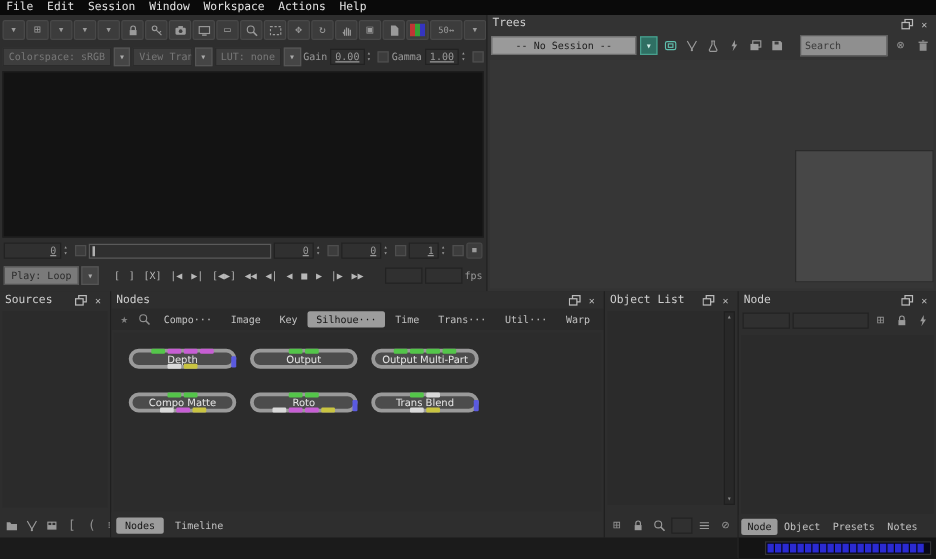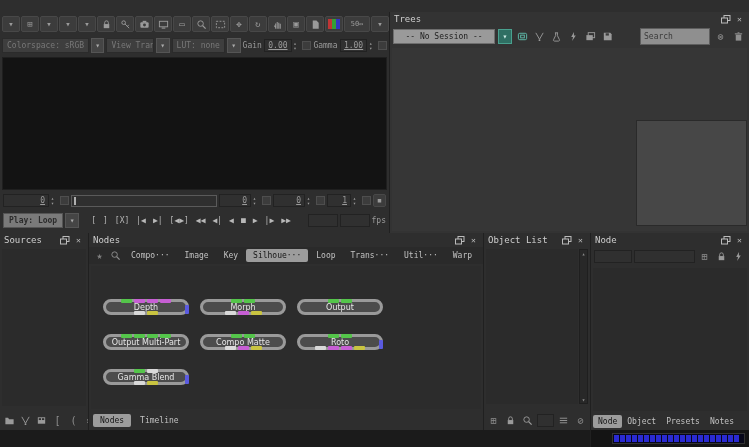--- a/index.html
+++ b/index.html
@@ -38,48 +38,48 @@
   
   .viewer{position:absolute;left:0;top:12px;width:389px;height:221px;background:#2e2e2e;}
   .vtoolbar1{display:flex;gap:1px;align-items:center;padding:3px 2px;height:24px;}
   .vtoolbar2{display:flex;gap:2px;align-items:center;padding:0 2px;height:19px;}
   .canvas{position:absolute;left:2px;top:45px;width:385px;height:133px;background:#131313;border:1px solid #1f1f1f;}
   .framerow{position:absolute;left:0;top:180px;width:389px;height:17px;display:flex;gap:2px;align-items:center;padding:0 3px;}
   .slider{flex:1;height:12px;background:#2f2f2f;border:1px solid #5a5a5a;position:relative;}
   .slider-cursor{position:absolute;left:2px;top:1px;width:2px;height:8px;background:#b0b0b0;}
   .transport{position:absolute;left:0;top:198px;width:389px;height:20px;display:flex;gap:2px;align-items:center;padding:0 3px;}
   .dropdown-gray{background:#7a7a7a;border:1px solid #555;color:#2c2c2c;height:15px;
-                 display:inline-flex;align-items:center;padding:0 5px;font-size:8px;white-space:nowrap;font-weight:bold;}
+                 display:inline-flex;align-items:center;padding:0 5px;font-size:8px;white-space:nowrap;}
   .tbtn{color:#b8b8b8;font-size:8px;padding:0 2px;white-space:nowrap;}
 
   
   .trees{position:absolute;left:389px;top:12px;width:360px;height:221px;background:#333;border-left:1px solid #202020;}
   .trees-toolbar{display:flex;gap:3px;align-items:center;padding:2px 3px;height:20px;}
-  .session-dd{background:#9a9a9a;border:1px solid #6e6e6e;color:#1c1c1c;height:15px;width:102px;
+  .session-dd{background:#9a9a9a;border:1px solid #6e6e6e;color:#1c1c1c;height:15px;width:116px;
               display:inline-flex;align-items:center;justify-content:center;font-size:8px;}
   .search{width:70px;height:17px;background:#8f8f8f;border:1px solid #5e5e5e;color:#222;
           font-size:8px;padding:0 3px;font-family:"DejaVu Sans Mono",monospace;}
   .search::placeholder{color:#3a3a3a;opacity:1;}
   .trees-content{position:absolute;left:2px;top:36px;right:2px;bottom:2px;background:#363636;}
   .trees-rect{position:absolute;right:0;top:72px;width:111px;height:106px;background:#474747;border:1px solid #2a2a2a;}
 
   
   .sources{position:absolute;left:0;top:233px;width:88px;height:197px;background:#2e2e2e;}
   .sources-content{position:absolute;left:2px;top:16px;right:2px;bottom:24px;background:#2b2b2b;}
   .sources-icons{position:absolute;left:2px;bottom:3px;display:flex;gap:1px;align-items:center;}
 
   .nodes-panel{position:absolute;left:88px;top:233px;width:395px;height:197px;background:#2e2e2e;border-left:1px solid #202020;}
   .tabbar{display:flex;align-items:center;height:17px;gap:1px;padding:0 3px;background:#2a2a2a;}
   .tab{padding:2px 7px;color:#c2c2c2;font-size:8px;white-space:nowrap;border-radius:2px;}
   .tab.active{background:#9c9c9c;color:#141414;}
   .nodes-content{position:absolute;left:2px;top:33px;right:2px;bottom:21px;background:#2c2c2c;}
   .pill-grid{display:grid;grid-template-columns:86px 86px 86px;grid-auto-rows:33px;gap:2px 11px;padding:13px 0 0 12px;}
   .pill{position:relative;width:86px;height:16px;background:#4c4c4c;border:3px solid #9a9a9a;border-radius:14px;
         display:flex;align-items:center;justify-content:center;color:#e6e6e6;font-size:8px;
-        font-family:"DejaVu Sans",sans-serif;white-space:nowrap;margin-top:20px;}
+        font-family:"DejaVu Sans",sans-serif;white-space:nowrap;}
   .segs-top,.segs-bot{position:absolute;left:8px;right:8px;display:flex;gap:2px;justify-content:center;}
   .segs-top{top:-3px;}  .segs-bot{bottom:-3px;}
   .seg{width:11px;height:4px;border-radius:1px;}
   .seg-right{position:absolute;right:-3px;top:3px;width:4px;height:9px;border-radius:1px;}
   .nodes-bottom{position:absolute;left:0;bottom:0;width:100%;height:20px;display:flex;gap:2px;align-items:center;padding:0 4px;background:#2e2e2e;}
 
   .objlist{position:absolute;left:483px;top:233px;width:107px;height:197px;background:#2e2e2e;border-left:1px solid #202020;}
   .objlist-content{position:absolute;left:2px;top:16px;right:12px;bottom:26px;background:#2b2b2b;}
   .vscroll{position:absolute;right:2px;top:16px;bottom:26px;width:9px;background:#282828;border:1px solid #1f1f1f;
            display:flex;flex-direction:column;justify-content:space-between;align-items:center;color:#888;font-size:6px;}
@@ -96,20 +96,29 @@
 
   .bottom-strip{position:absolute;left:0;top:430px;width:590px;height:17px;background:#1b1b1b;}
 
   svg{display:block;}
 </style>
 </head>
 <body>
 
 <div id="app">
 
+  <div class="menubar">
+      <span class="menu-item">File</span>
+      <span class="menu-item">Edit</span>
+      <span class="menu-item">Session</span>
+      <span class="menu-item">Window</span>
+      <span class="menu-item">Workspace</span>
+      <span class="menu-item">Actions</span>
+      <span class="menu-item">Help</span>
+    </div>
 
   <div class="viewer">
     <div class="vtoolbar1">
         <span class="icon-btn">▾</span>
         <span class="icon-btn">⊞</span>
         <span class="icon-btn">▾</span>
         <span class="icon-btn">▾</span>
         <span class="icon-btn">▾</span>
         <span class="icon-btn">
           <svg width="11" height="11" viewBox="0 0 12 12">
@@ -374,21 +383,21 @@
           <svg width="11" height="11" viewBox="0 0 12 12">
             <circle cx="5" cy="5" r="3" fill="none" stroke="#8f8f8f"></circle>
             <path d="M7.2 7.2L10.5 10.5" stroke="#8f8f8f" stroke-width="1.4"></path>
           </svg>
         </span>
       <span id="nodes-tabs" style="display:flex;gap:1px">
           <span class="tab">Compo···</span>
           <span class="tab">Image</span>
           <span class="tab">Key</span>
           <span class="tab active">Silhoue···</span>
-          <span class="tab">Loop</span>
+          <span class="tab">Time</span>
           <span class="tab">Trans···</span>
           <span class="tab">Util···</span>
           <span class="tab">Warp</span>
           <span class="tab">Favor···</span>
         </span>
     </div>
     <div class="nodes-content">
       <div class="pill-grid" id="pill-grid">
           <div>
             <div class="pill">
@@ -401,34 +410,20 @@
               </span>
               <span class="segs-bot">
                 <span class="seg" style="background: rgb(217, 217, 217);"></span>
                 <span class="seg" style="background: rgb(201, 196, 65);"></span>
               </span>
               <span class="seg-right" style="background: rgb(90, 90, 224);"></span>
             </div>
           </div>
           <div>
             <div class="pill">
-              <span>Morph</span>
-              <span class="segs-top">
-                <span class="seg" style="background: rgb(84, 197, 74);"></span>
-                <span class="seg" style="background: rgb(84, 197, 74);"></span>
-              </span>
-              <span class="segs-bot">
-                <span class="seg" style="background: rgb(217, 217, 217);"></span>
-                <span class="seg" style="background: rgb(199, 95, 212);"></span>
-                <span class="seg" style="background: rgb(201, 196, 65);"></span>
-              </span>
-            </div>
-          </div>
-          <div>
-            <div class="pill">
               <span>Output</span>
               <span class="segs-top">
                 <span class="seg" style="background: rgb(84, 197, 74);"></span>
                 <span class="seg" style="background: rgb(84, 197, 74);"></span>
               </span>
             </div>
           </div>
           <div>
             <div class="pill">
               <span>Output Multi-Part</span>
@@ -465,21 +460,21 @@
                 <span class="seg" style="background: rgb(217, 217, 217);"></span>
                 <span class="seg" style="background: rgb(199, 95, 212);"></span>
                 <span class="seg" style="background: rgb(199, 95, 212);"></span>
                 <span class="seg" style="background: rgb(201, 196, 65);"></span>
               </span>
               <span class="seg-right" style="background: rgb(90, 90, 224);"></span>
             </div>
           </div>
           <div>
             <div class="pill">
-              <span>Gamma Blend</span>
+              <span>Trans Blend</span>
               <span class="segs-top">
                 <span class="seg" style="background: rgb(84, 197, 74);"></span>
                 <span class="seg" style="background: rgb(217, 217, 217);"></span>
               </span>
               <span class="segs-bot">
                 <span class="seg" style="background: rgb(217, 217, 217);"></span>
                 <span class="seg" style="background: rgb(201, 196, 65);"></span>
               </span>
               <span class="seg-right" style="background: rgb(90, 90, 224);"></span>
             </div>

